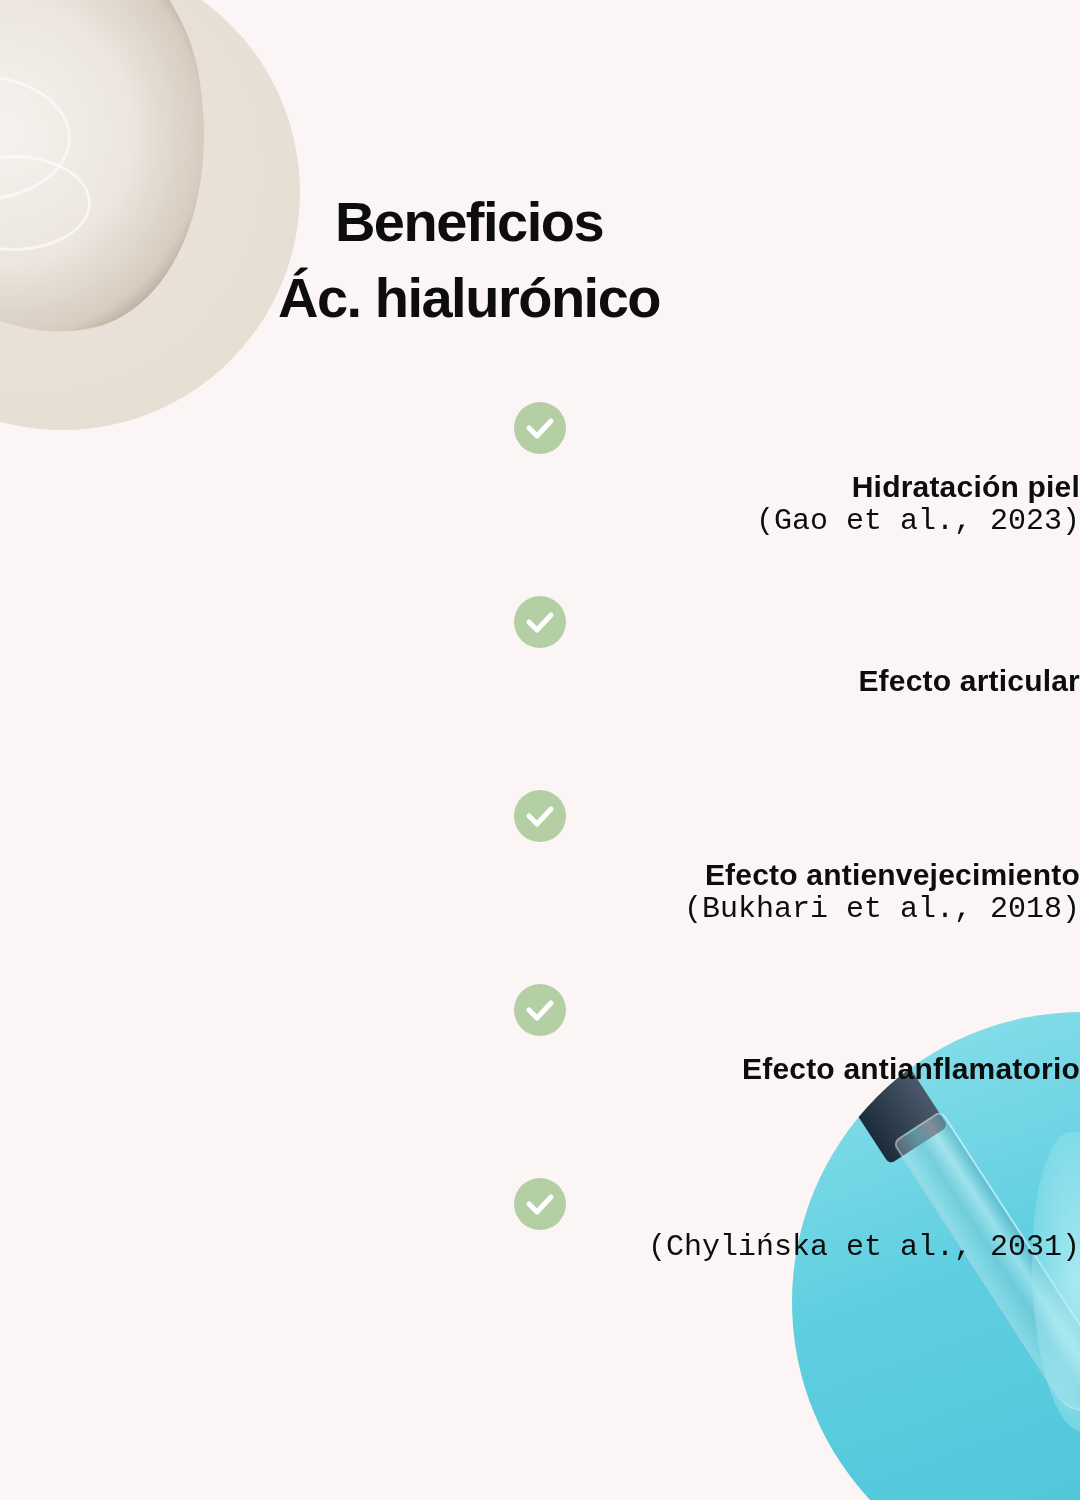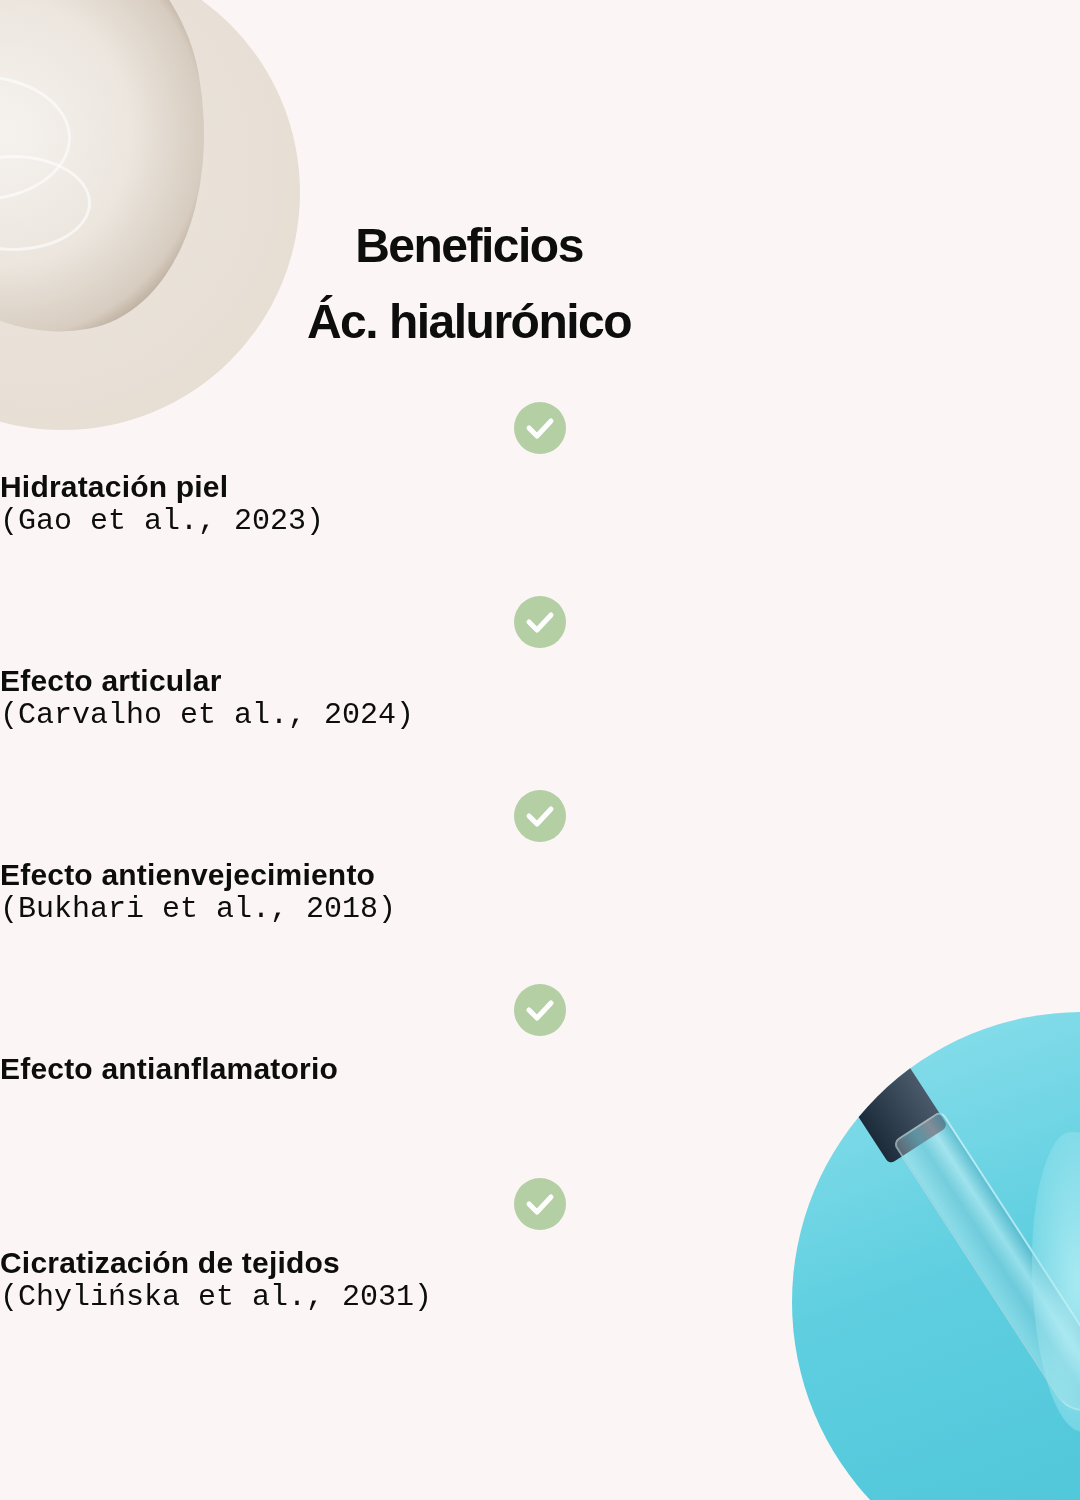--- a/index.html
+++ b/index.html
@@ -42,28 +42,28 @@
     background: linear-gradient(90deg, #1c2b3a, #4a5a6a);
     border-radius: 6px;
   }
   .gel {
     position: absolute; left: 240px; top: 120px; width: 90px; height: 300px;
     background: radial-gradient(ellipse, rgba(200,245,250,0.7), rgba(120,215,228,0.3));
     border-radius: 45% 55% 40% 60%;
   }
 
   .title {
-    position: absolute; left: 0; width: 938px; top: 208px; text-align: center;
-    font-weight: 700; font-size: 48px; line-height: 76px; letter-spacing: -1.5px;
+    position: absolute; left: 0; width: 938px; top: 184px; text-align: center;
+    font-weight: 700; font-size: 56px; line-height: 76px; letter-spacing: -1.5px;
     margin: 0;
   }
   .title span { display: block; }
 
   .benefit {
-    position: absolute; left: 0; width: 1080px; text-align: left;
+    position: absolute; left: 0; width: 1080px; text-align: right;
   }
   .check {
     width: 52px; height: 52px; border-radius: 50%; background: #b4cfa4;
     margin: 0 auto; display: flex; align-items: center; justify-content: center;
   }
   .benefit-title {
     margin-top: 16px; font-weight: 700; font-size: 30px; line-height: 34px; letter-spacing: 0.2px;
   }
   .benefit-cite {
     font-size: 30px; line-height: 34px; font-weight: 400; font-family: Liberation Mono, monospace;
@@ -99,21 +99,20 @@
   <div class="benefit-cite">(Gao et al., 2023)</div>
 </div>
 
 <div class="benefit" style="top:596px;">
   <div class="check">
     <svg width="30" height="24" viewBox="0 0 30 24">
         <path d="M4 12 L12 20 L26 5" stroke="#fff" stroke-width="5" fill="none" stroke-linecap="round" stroke-linejoin="round"></path>
       </svg>
   </div>
   <div class="benefit-title">Efecto articular</div>
-  <div class="benefit-cite">(Carvalho et al., 2024)</div>
 </div>
 
 <div class="benefit" style="top:790px;">
   <div class="check">
     <svg width="30" height="24" viewBox="0 0 30 24">
         <path d="M4 12 L12 20 L26 5" stroke="#fff" stroke-width="5" fill="none" stroke-linecap="round" stroke-linejoin="round"></path>
       </svg>
   </div>
   <div class="benefit-title">Efecto antienvejecimiento</div>
   <div class="benefit-cite">(Bukhari et al., 2018)</div>
@@ -127,15 +126,14 @@
   </div>
   <div class="benefit-title">Efecto antianflamatorio</div>
 </div>
 
 <div class="benefit" style="top:1178px;">
   <div class="check">
     <svg width="30" height="24" viewBox="0 0 30 24">
         <path d="M4 12 L12 20 L26 5" stroke="#fff" stroke-width="5" fill="none" stroke-linecap="round" stroke-linejoin="round"></path>
       </svg>
   </div>
-  <div class="benefit-title">Cicratización de tejidos</div>
   <div class="benefit-cite">(Chylińska et al., 2031)</div>
 </div>
 
 </body></html>

